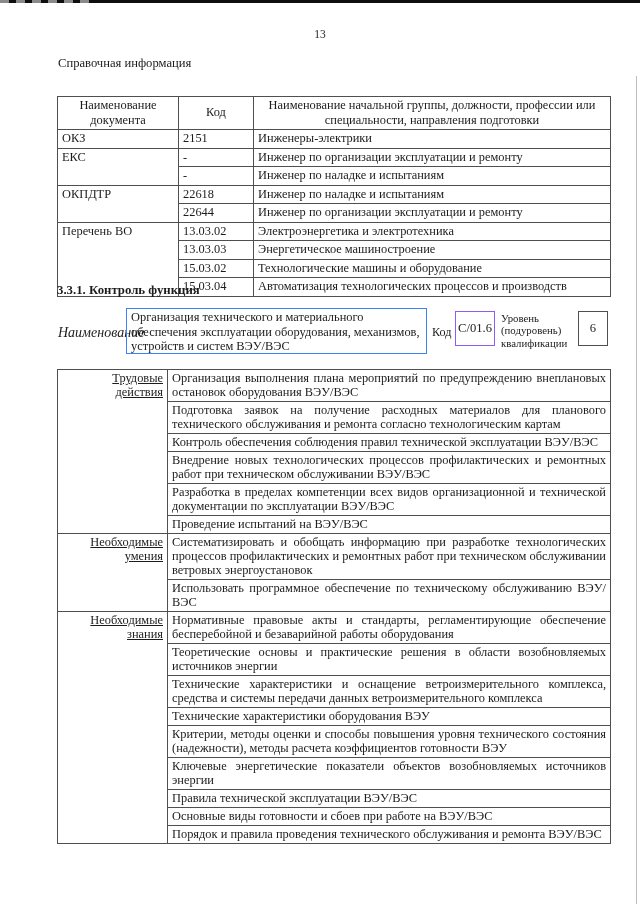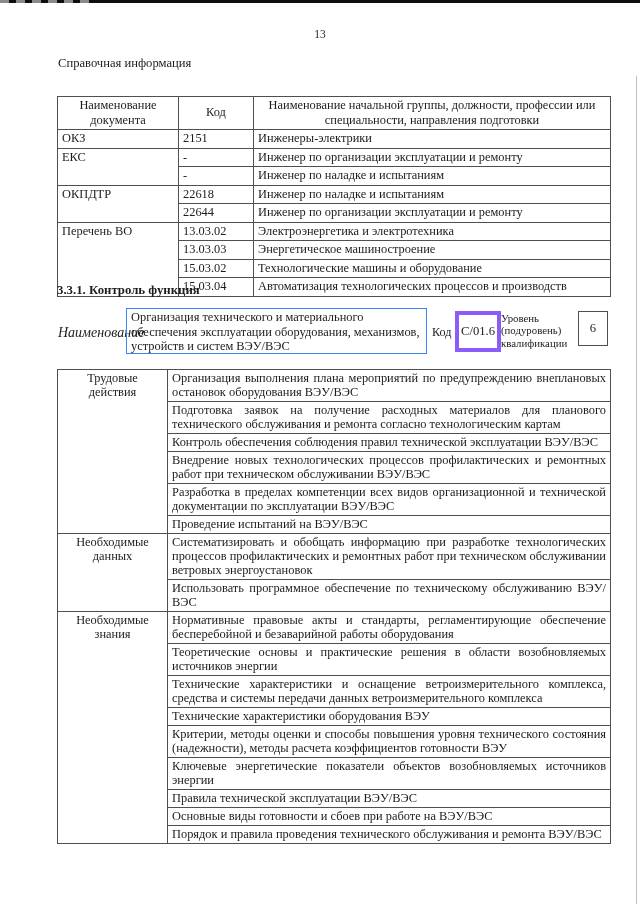--- a/index.html
+++ b/index.html
@@ -61,41 +61,41 @@
     position:absolute;left:69px;top:1px;width:291px;height:42px;
     border:1px solid #3b82f6;
     padding:1px 4px;
     font-size:12.4px;line-height:14.6px;
   }
   .fh-code-label{
     position:absolute;left:375px;top:18px;font-size:12.2px;
   }
   .fh-code-box{
     position:absolute;left:398px;top:4px;width:38px;height:33px;
-    border:4px solid #8b5cf6;
+    border:1px solid #8b5cf6;
     font-size:12.6px;
     display:flex;align-items:center;justify-content:center;
   }
   .fh-level-label{
     position:absolute;left:444px;top:5px;width:76px;
     font-size:10.8px;line-height:12.4px;
   }
   .fh-level-box{
     position:absolute;left:521px;top:4px;width:28px;height:33px;
     border:1px solid #4f4f4f;
     font-size:12.6px;
     display:flex;align-items:center;justify-content:center;
   }
   
   .func-table{position:absolute;top:369px;left:57px;width:553px;}
   .func-table col.c-label{width:110px;}
   .func-table col.c-item{width:443px;}
   .func-table td{line-height:14px;}
   .func-table td.item{text-align:justify;}
-  .func-table td.grp{text-align:center;}
+  .func-table td.grp{text-align:right;text-decoration:underline;}
 </style>
 </head>
 <body>
 
 <div class="artifact-top">
   <div class="artifact-top-dashes"></div>
 </div>
 <div class="artifact-right"></div>
 
 <div class="page-number">13</div>
@@ -187,21 +187,21 @@
   <tr>
         <td class="item">Внедрение новых технологических процессов профилактических и ремонтных работ при техническом обслуживании ВЭУ/ВЭС</td>
       </tr>
   <tr>
         <td class="item">Разработка в пределах компетенции всех видов организационной и технической документации по эксплуатации ВЭУ/ВЭС</td>
       </tr>
   <tr>
         <td class="item">Проведение испытаний на ВЭУ/ВЭС</td>
       </tr>
   <tr>
-    <td class="grp" rowspan="2">Необходимые данных</td>
+    <td class="grp" rowspan="2">Необходимые умения</td>
     <td class="item">Систематизировать и обобщать информацию при разработке технологических процессов профилактических и ремонтных работ при техническом обслуживании ветровых энергоустановок</td>
   </tr>
   <tr>
         <td class="item">Использовать программное обеспечение по техническому обслуживанию ВЭУ/ВЭС</td>
       </tr>
   <tr>
     <td class="grp" rowspan="9">Необходимые знания</td>
     <td class="item">Нормативные правовые акты и стандарты, регламентирующие обеспечение бесперебойной и безаварийной работы оборудования</td>
   </tr>
   <tr>

